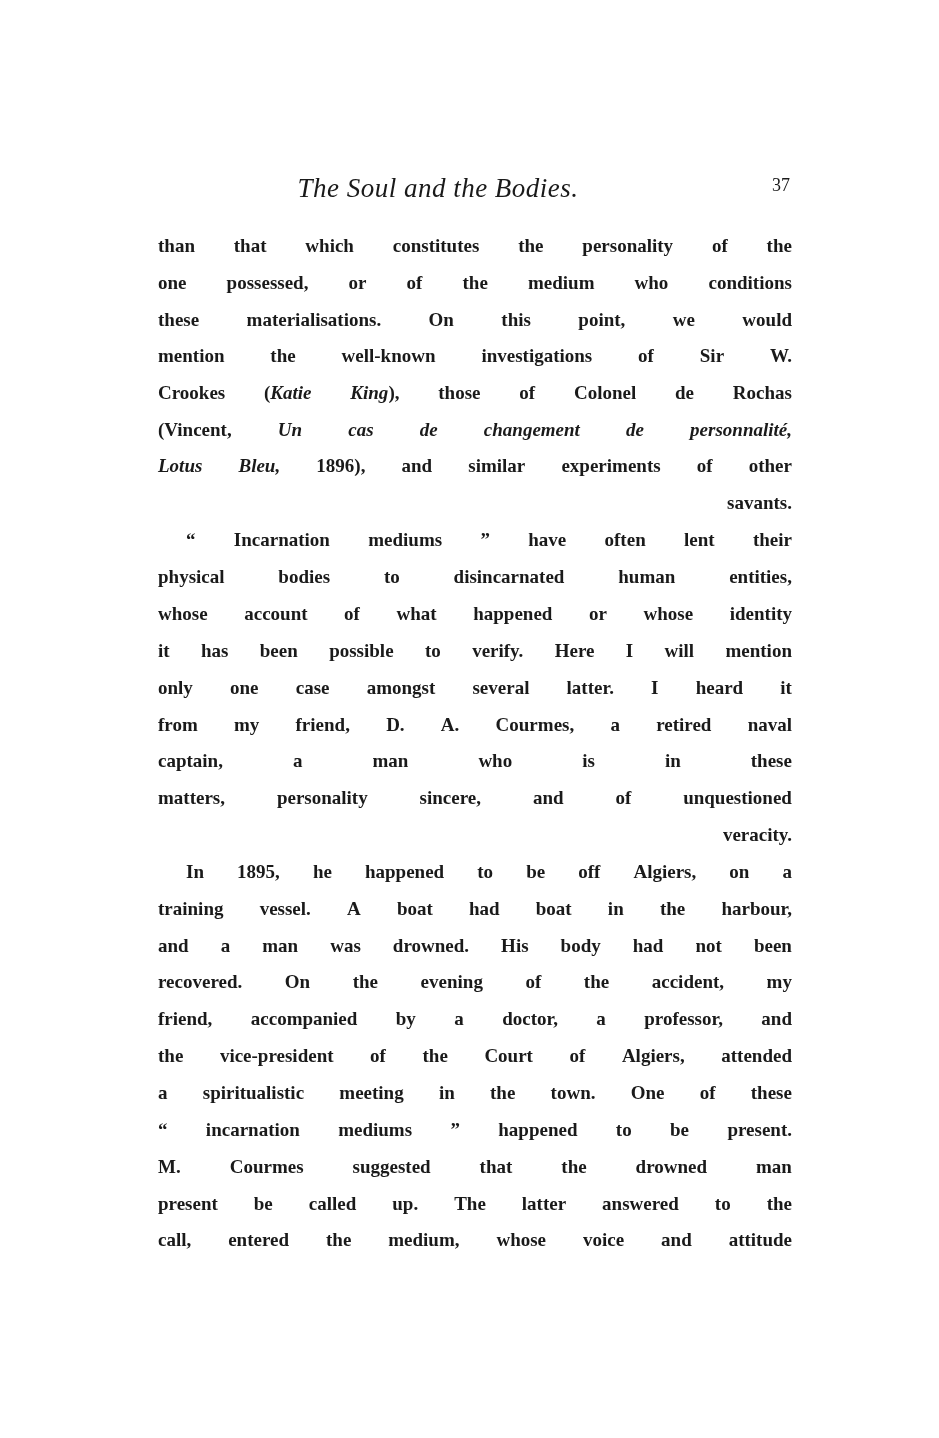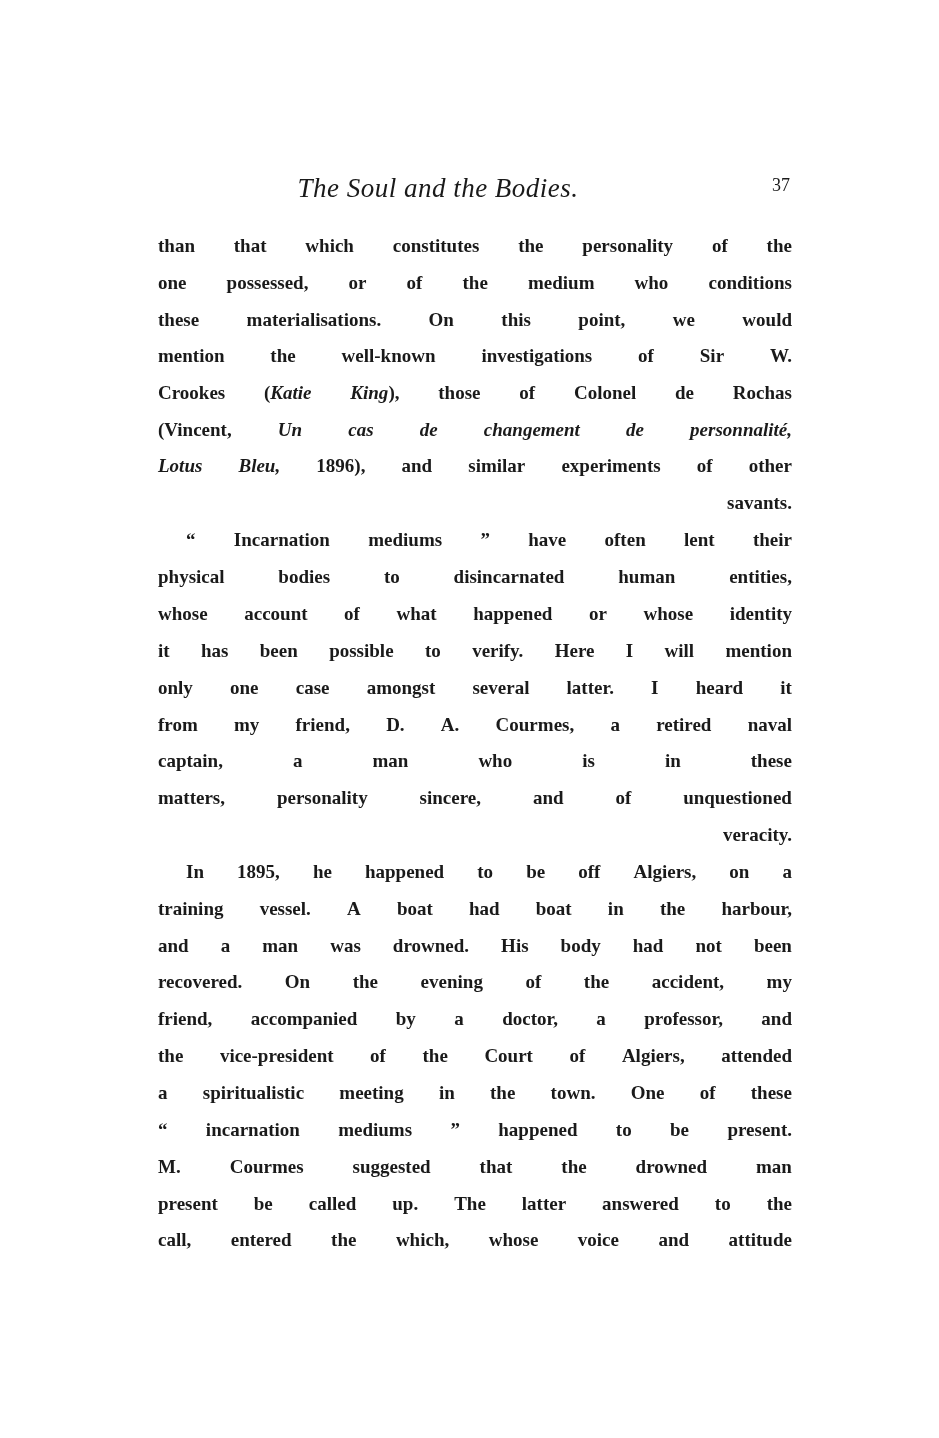--- a/index.html
+++ b/index.html
@@ -339,21 +339,21 @@
           <span class="w">answered</span>
           <span class="w">to</span>
           <span class="w">the</span>
         </div>
       </div>
       <div class="line" style="top: 1206px;">
         <div class="flex">
           <span class="w">call,</span>
           <span class="w">entered</span>
           <span class="w">the</span>
-          <span class="w">which,</span>
+          <span class="w">medium,</span>
           <span class="w">whose</span>
           <span class="w">voice</span>
           <span class="w">and</span>
           <span class="w">attitude</span>
         </div>
       </div>
     </div>
 </div>
 
 </body></html>

